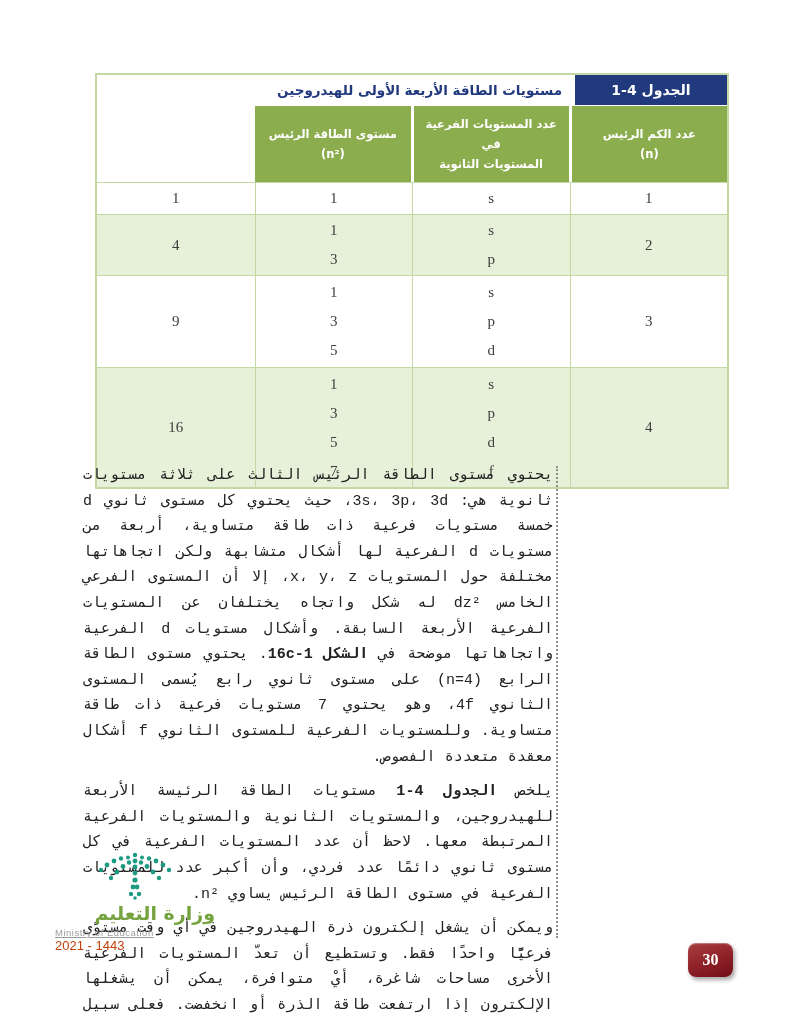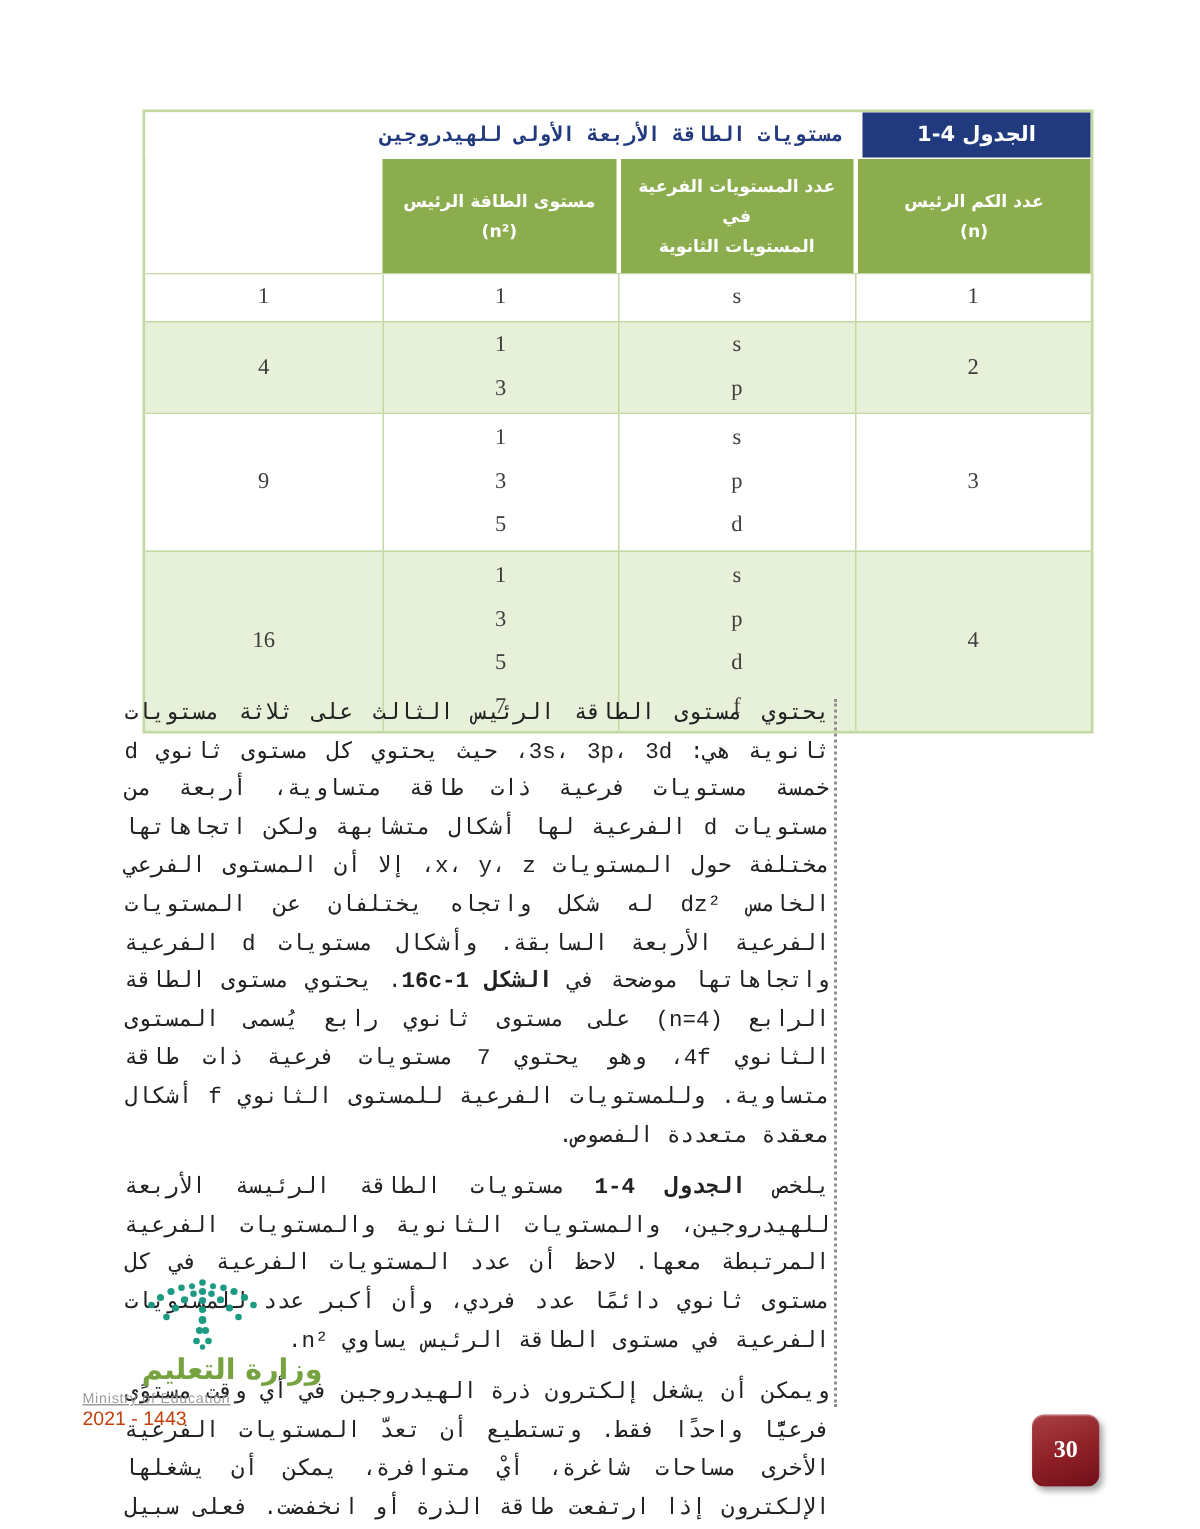--- a/index.html
+++ b/index.html
@@ -14,21 +14,21 @@
     position:absolute; left:95px; top:73px; width:634px;
     border:2px solid #c3d8a2; background:#ffffff; direction:rtl;
   }
   .tbl-title-row { display:grid; grid-template-columns:152px 1fr; gap:3px; background:#ffffff; height:30px; }
   .tbl-label {
     background:#21397d; color:#ffffff; font-weight:bold; font-size:14px;
     display:flex; align-items:center; justify-content:center;
   }
   .tbl-title {
     background:#ffffff; color:#21397d; font-weight:bold; font-size:13.5px;
-    display:flex; align-items:center; padding-right:10px;font-family:Liberation Mono, monospace;
+    display:flex; align-items:center; padding-right:10px;
   }
   .tbl-head {
     display:grid; grid-template-columns:repeat(4,1fr); gap:3px;
     background:#ffffff; border-bottom:1px solid #c3d8a2; margin-top:1px;
   }
   .th {
     background:#8cad4d; color:#ffffff; font-weight:bold; font-size:11.5px;
     text-align:center; padding:8px 4px; line-height:20px; min-height:56px;
     display:flex; flex-direction:column; justify-content:center;
   }
@@ -56,21 +56,21 @@
   }
 
   
   .moe-logo { position:absolute; left:55px; top:848px; width:160px; z-index:3; }
   .moe-dots { display:block; margin:0 auto 2px auto; }
   .moe-ar { color:#77a240; font-weight:bold; font-size:19px; direction:rtl; text-align:right; letter-spacing:1px; }
   .moe-en { font-family:"Liberation Sans", sans-serif; color:#9b9b9b; font-size:9.5px; margin-top:3px; letter-spacing:0.5px;text-decoration:underline; }
   .moe-year { font-family:"Liberation Sans", sans-serif; color:#c2410c; font-size:13px; margin-top:0; }
 
   .page-badge {
-    position:absolute; left:688px; top:943px; width:45px; height:48px;
+    position:absolute; left:688px; top:943px; width:45px; height:34px;
     background:linear-gradient(160deg, #a84043 0%, #8e1f26 55%, #6f0f18 100%);
     border-radius:8px; box-shadow:2px 3px 4px rgba(0,0,0,0.35), inset 0 1px 1px rgba(255,255,255,0.35);
     color:#ffffff; font-family:"Liberation Serif", serif; font-weight:bold; font-size:16px;
     display:flex; align-items:center; justify-content:center;
   }
 </style>
 </head>
 <body>
 
 <div class="page">

